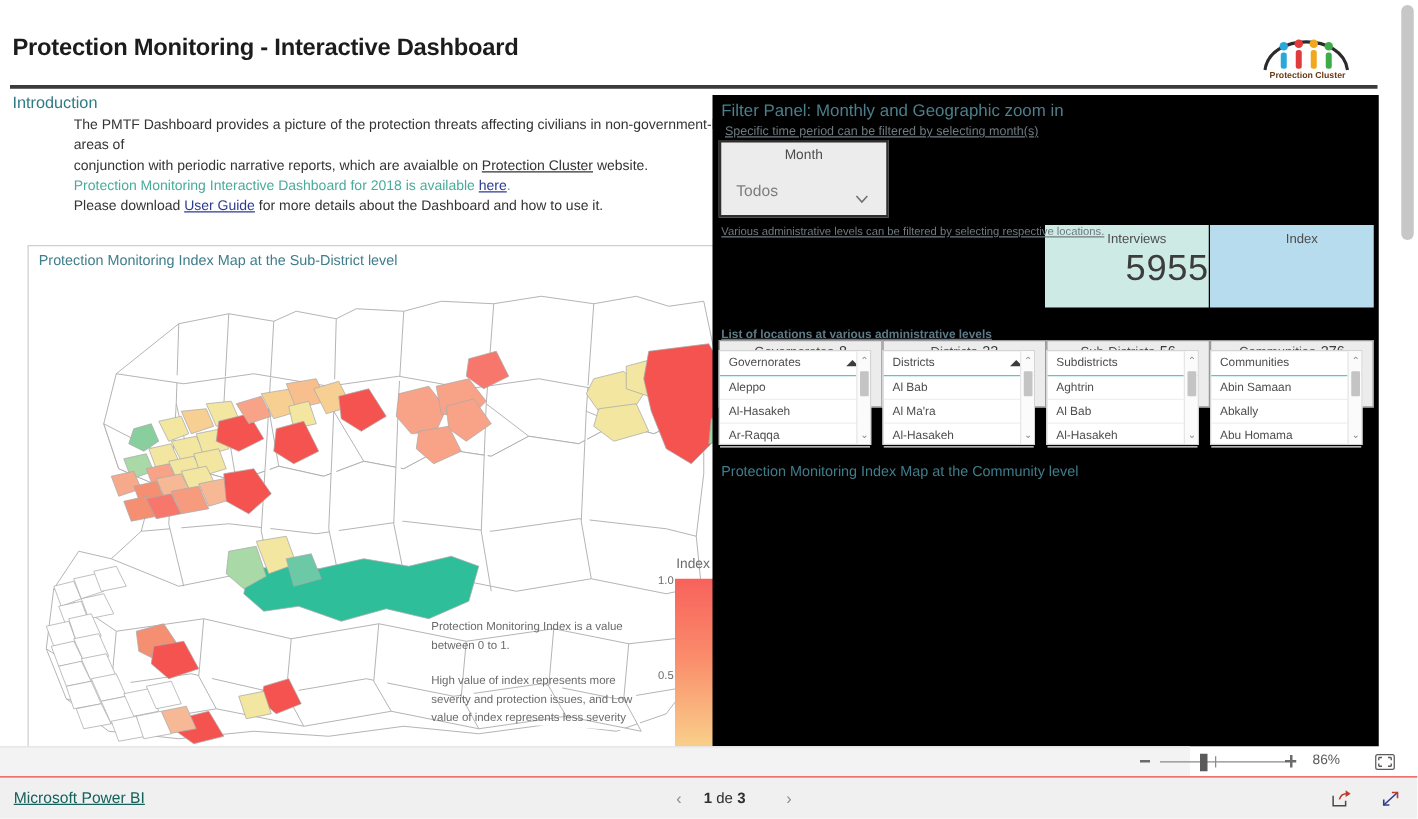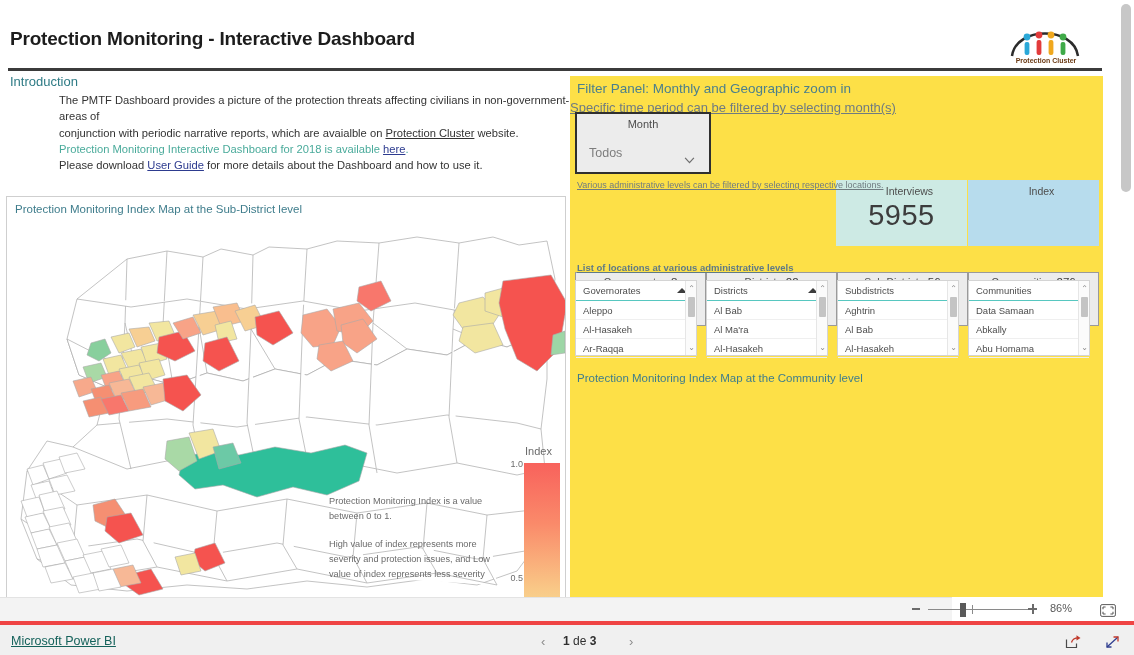--- a/index.html
+++ b/index.html
@@ -49,21 +49,21 @@
     position: absolute; left: 11px; top: 92px; width: 548px;
     font-size: 11.2px; line-height: 16.3px; color: #333; margin-left: 48px;
   }
   .intro-body p { margin: 0; }
   .intro-green { color: #4aab9b; }
   .lnk { color: #2d3b8f; text-decoration: underline; }
   .lnk-plain { color: #333; text-decoration: underline; }
 
   
   .map-panel {
-    position: absolute; left: 6px; top: 196px;
+    position: absolute; left: 22px; top: 196px;
     width: 560px; height: 440px;
     border: 1px solid #cfcfcf; background: #fff; overflow: hidden;
   }
   .map-panel-title {
     position: absolute; left: 8px; top: 6px;
     font-size: 11.5px; color: #3f7d8c;
   }
   .map-canvas { position:absolute; left:0; top:22px; width:558px; height:377px; overflow:hidden;}
   .map-canvas svg { display:block; }
 
@@ -85,29 +85,29 @@
   }
   .legend-tick {
     position:absolute; right: 42px;
     font-size: 9px; color:#6b6b6b;
   }
 
   
   .filter-panel {
     position: absolute; left: 570px; top: 76px;
     width: 533px; height: 521px;
-    background: #fde047;
+    background: #000000;
   }
   .fp-title {
     position:absolute; left: 7px; top: 5px;
     font-size: 13.5px; color: #4b7f8c;
   }
   .fp-sub1 {
-    position:absolute; left: 0; top: 24px;
-    font-size: 13px; color:#6f7b80; text-decoration: underline;
+    position:absolute; left: 10px; top: 24px;
+    font-size: 10px; color:#6f7b80; text-decoration: underline;
   }
   .fp-sub2 {
     position:absolute; left: 7px; top: 104px;
     font-size: 9px; color:#6f7b80; text-decoration: underline;
   }
   .fp-sub3 {
     position:absolute; left: 7px; top: 186px;
     font-size: 9.5px; color:#5f7a86; text-decoration: underline; font-weight: bold;
   }
 
@@ -128,21 +128,21 @@
   .ms-caret { position:absolute; right:14px; top:36px; }
 
   
   .kpi {
     position:absolute; top: 104px; height: 66px;
     text-align:center;
   }
   .kpi-interviews { left: 266px; width: 131px; background: #cdeae4; }
   .kpi-index      { left: 398px; width: 131px; background: #b7dced; }
   .kpi-label { margin-top: 5px; font-size: 10.5px; color:#4d4d4d;margin-left:16px; }
-  .kpi-value { margin-top: 2px; font-size: 29px; color:#3c3c3c; letter-spacing:0.5px;}
+  .kpi-value { margin-top: 2px; font-size: 29px; color:#3c3c3c; letter-spacing:0.5px;text-align:right;}
 
   
   .adm-row { position:absolute; left: 5px; top: 196px; width: 524px; height: 54px; }
   .adm-slicer {
     position:absolute; top: 0; width: 131px; height: 54px;
     background:#ececec; border: 1px solid #9a9a9a;
   }
   .adm-head {
     position:absolute; left:0; top:3px; width:100%;
     text-align:center; font-size:10.5px; color:#4d4d4d;
@@ -221,21 +221,21 @@
   .zb-thumb { position:absolute; left: 960px; top: 5px; width: 6px; height:14px; background:#5a5a5a;}
   .zb-tick  { position:absolute; left: 972px; top: 7px; width: 1px; height:9px; background:#8a8a8a;}
   .zb-plus-h{ position:absolute; left: 1028px; top:10px; width:9px;height:2px;background:#6b6b6b;}
   .zb-plus-v{ position:absolute; left: 1032px; top:6px; width:2px;height:10px;background:#6b6b6b;}
   .zb-pct   { position:absolute; left: 1050px; top: 4px; font-size: 11px; color:#5a5a5a;}
   .zb-fit   { position:absolute; left: 1100px; top: 5px; width: 16px; height:13px;}
 
   
   .footer {
     position:absolute; left:0; top: 621px; width: 1134px; height: 34px;
-    background:#f0f0f0; border-top: 4px solid #ef4444; padding-left: 12px;
+    background:#f0f0f0; border-top: 1px solid #ef4444; padding-left: 12px;
   }
   .pbi-link {
     position:absolute; left: 11px; top: 9px;
     font-size: 12.5px; color: #15625b; text-decoration: underline; font-weight:500;
   }
   .pager { position:absolute; left: 535px; top: 8px; width: 120px; height:18px;}
   .pg-prev { position:absolute; left: 6px; top: 1px; font-size: 13px; color:#8c8c8c;}
   .pg-text { position:absolute; left: 28px; top: 1px; font-size: 12px; color:#2f2f2f; font-weight:bold;}
   .pg-text .de { font-weight: normal; }
   .pg-next { position:absolute; left: 94px; top: 1px; font-size: 13px; color:#8c8c8c;}
@@ -402,21 +402,21 @@
         <p>Protection Monitoring Index is a value</p>
         <p>between 0 to 1.</p>
         <div class="gap"></div>
         <p>High value of index represents more</p>
         <p>severity and protection issues, and Low</p>
         <p>value of index represents less severity</p>
       </div>
 
       <div class="legend-title">Index</div>
       <div class="legend-tick" style="top:262px;text-align:right;">1.0</div>
-      <div class="legend-tick" style="top:338px;margin-top:38px;">0.5</div>
+      <div class="legend-tick" style="top:338px;">0.5</div>
       <div class="legend-bar"></div>
     </div>
 
     <div class="filter-panel">
 
       <div class="fp-title">Filter Panel: Monthly and Geographic zoom in</div>
       <div class="fp-sub1">Specific time period can be filtered by selecting month(s)</div>
 
       <div class="month-slicer">
         <div class="ms-label">Month</div>
@@ -514,21 +514,21 @@
             <div class="lb-up">⌃</div>
             <div class="lb-thumb"></div>
             <div class="lb-dn">⌄</div>
           </div>
         </div>
 
         <div class="listbox" style="left:393px;">
           <div class="lb-header">
             <span>Communities</span>
           </div>
-          <div class="lb-item">Data Samaan</div>
+          <div class="lb-item">Abin Samaan</div>
           <div class="lb-item">Abkally</div>
           <div class="lb-item">Abu Homama</div>
           <div class="lb-scroll">
             <div class="lb-up">⌃</div>
             <div class="lb-thumb"></div>
             <div class="lb-dn">⌄</div>
           </div>
         </div>
 
       </div>

